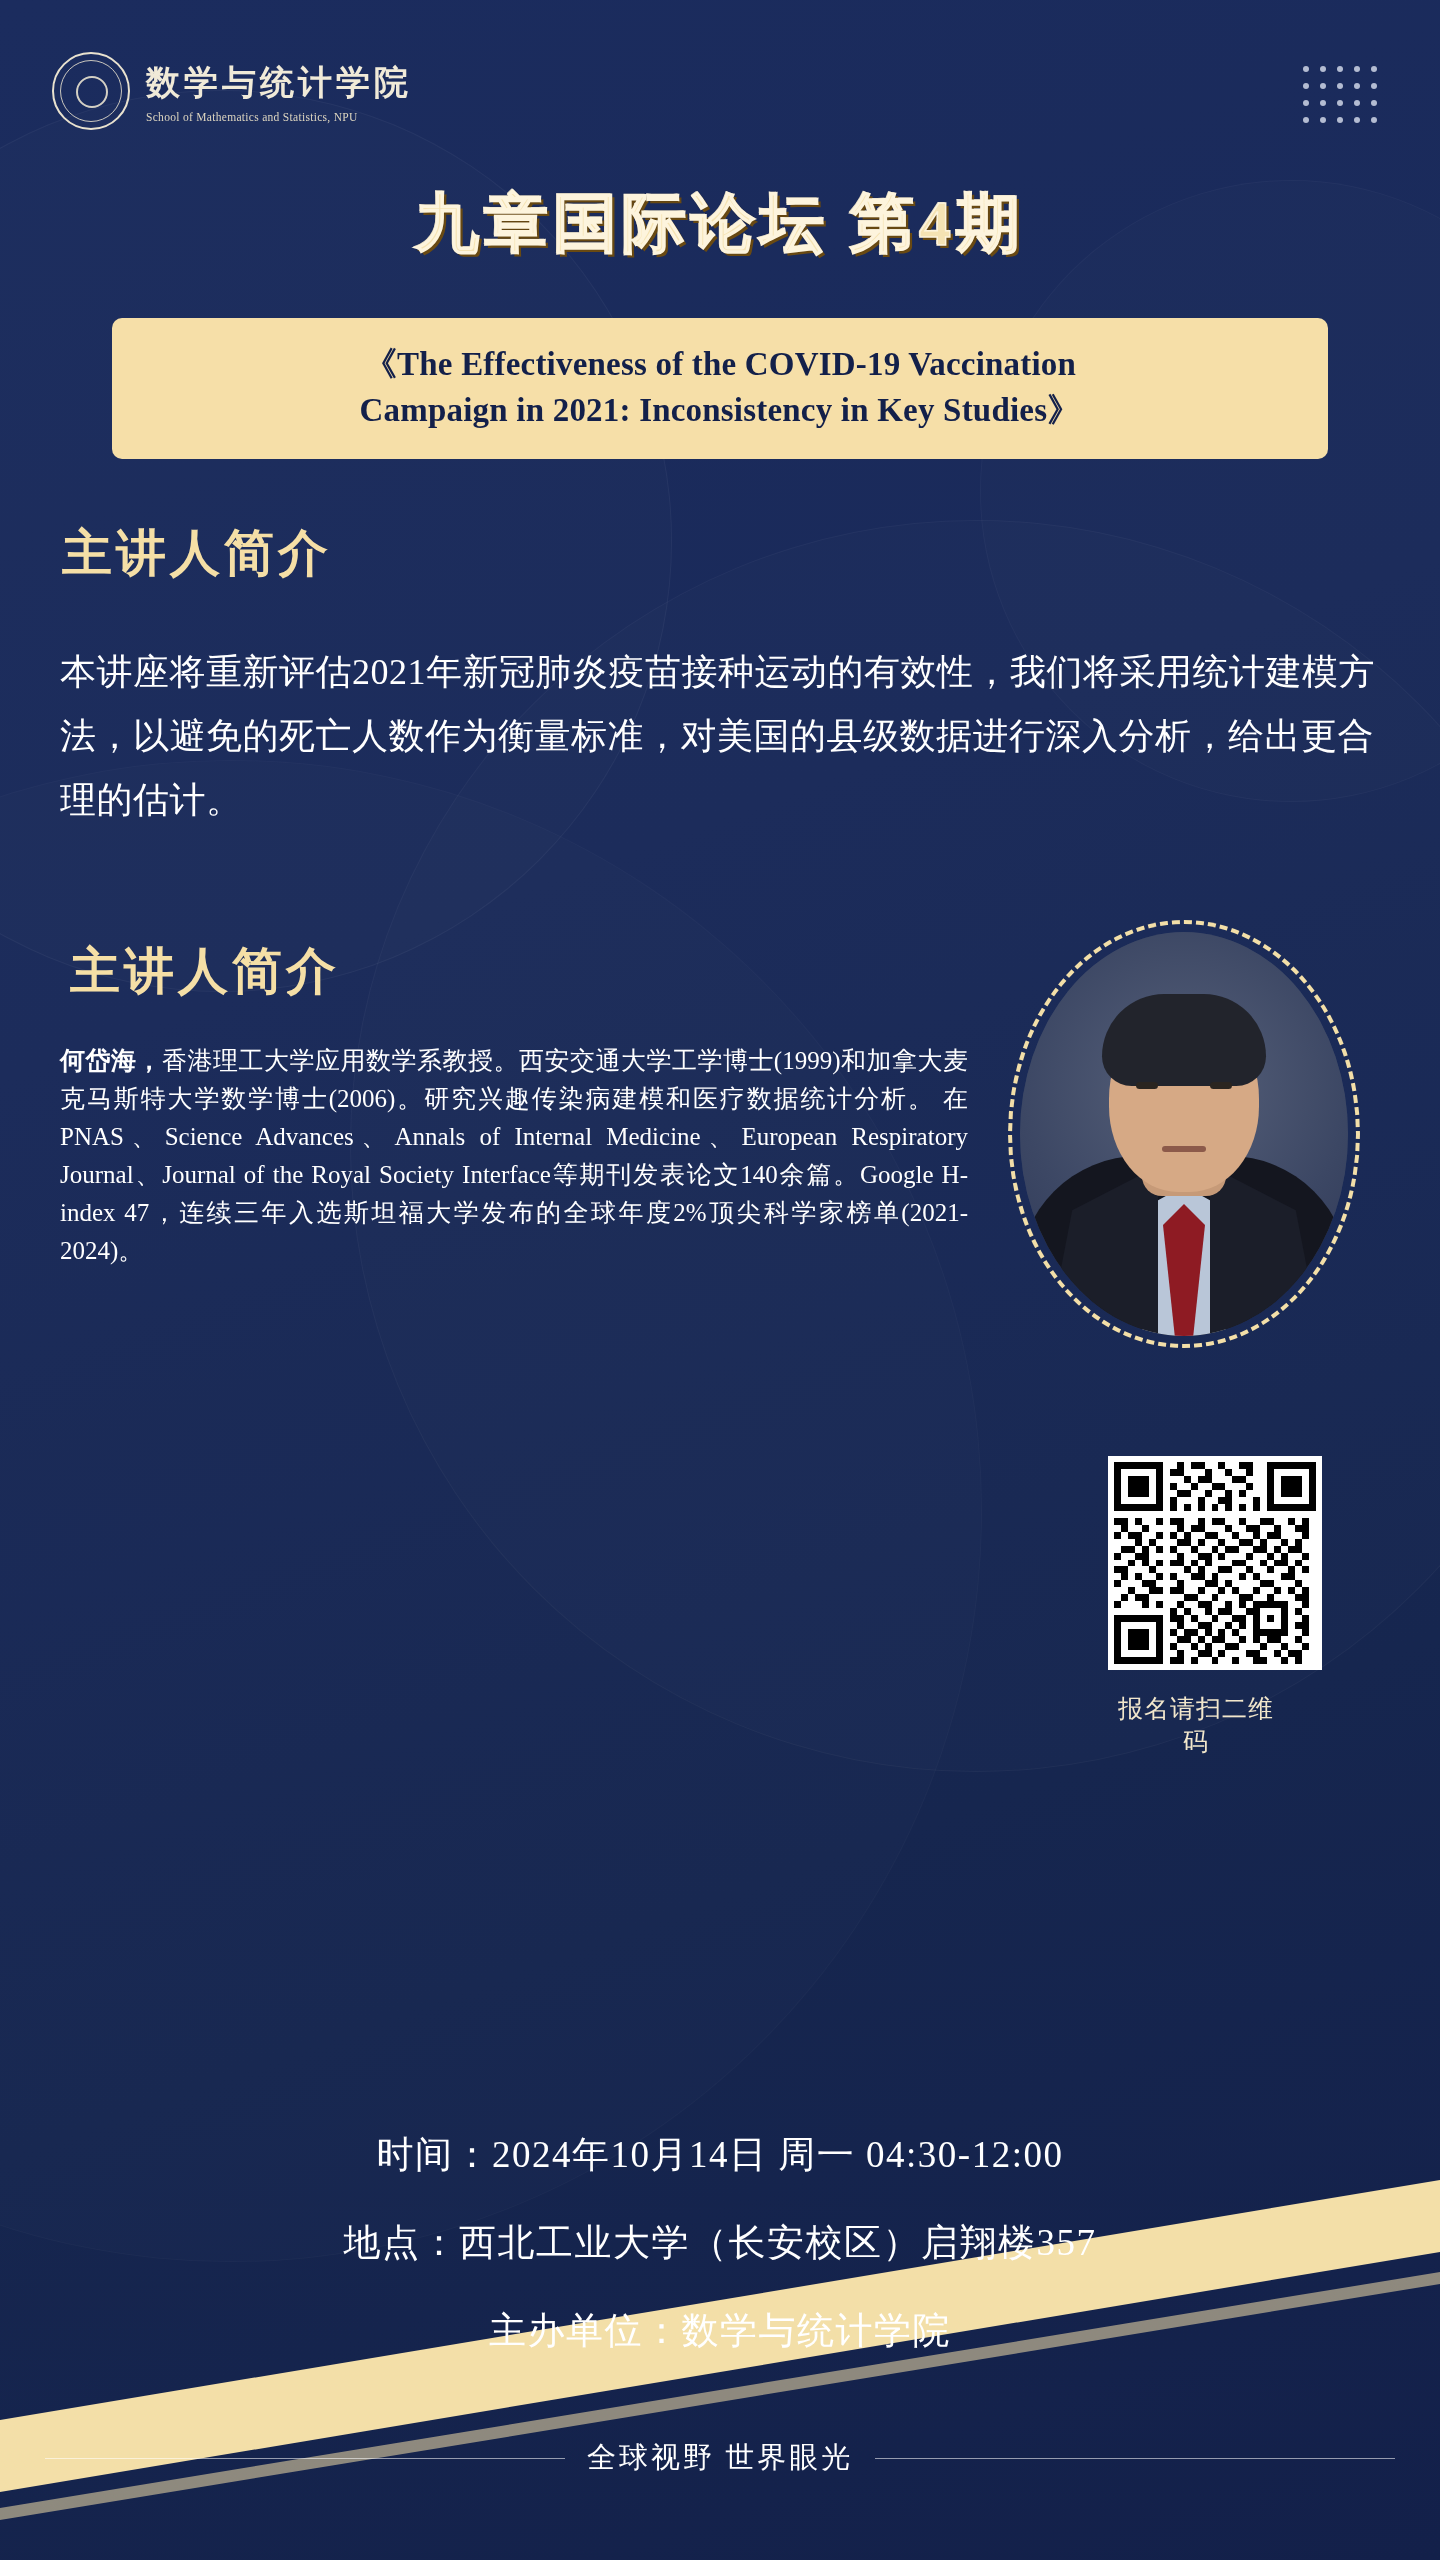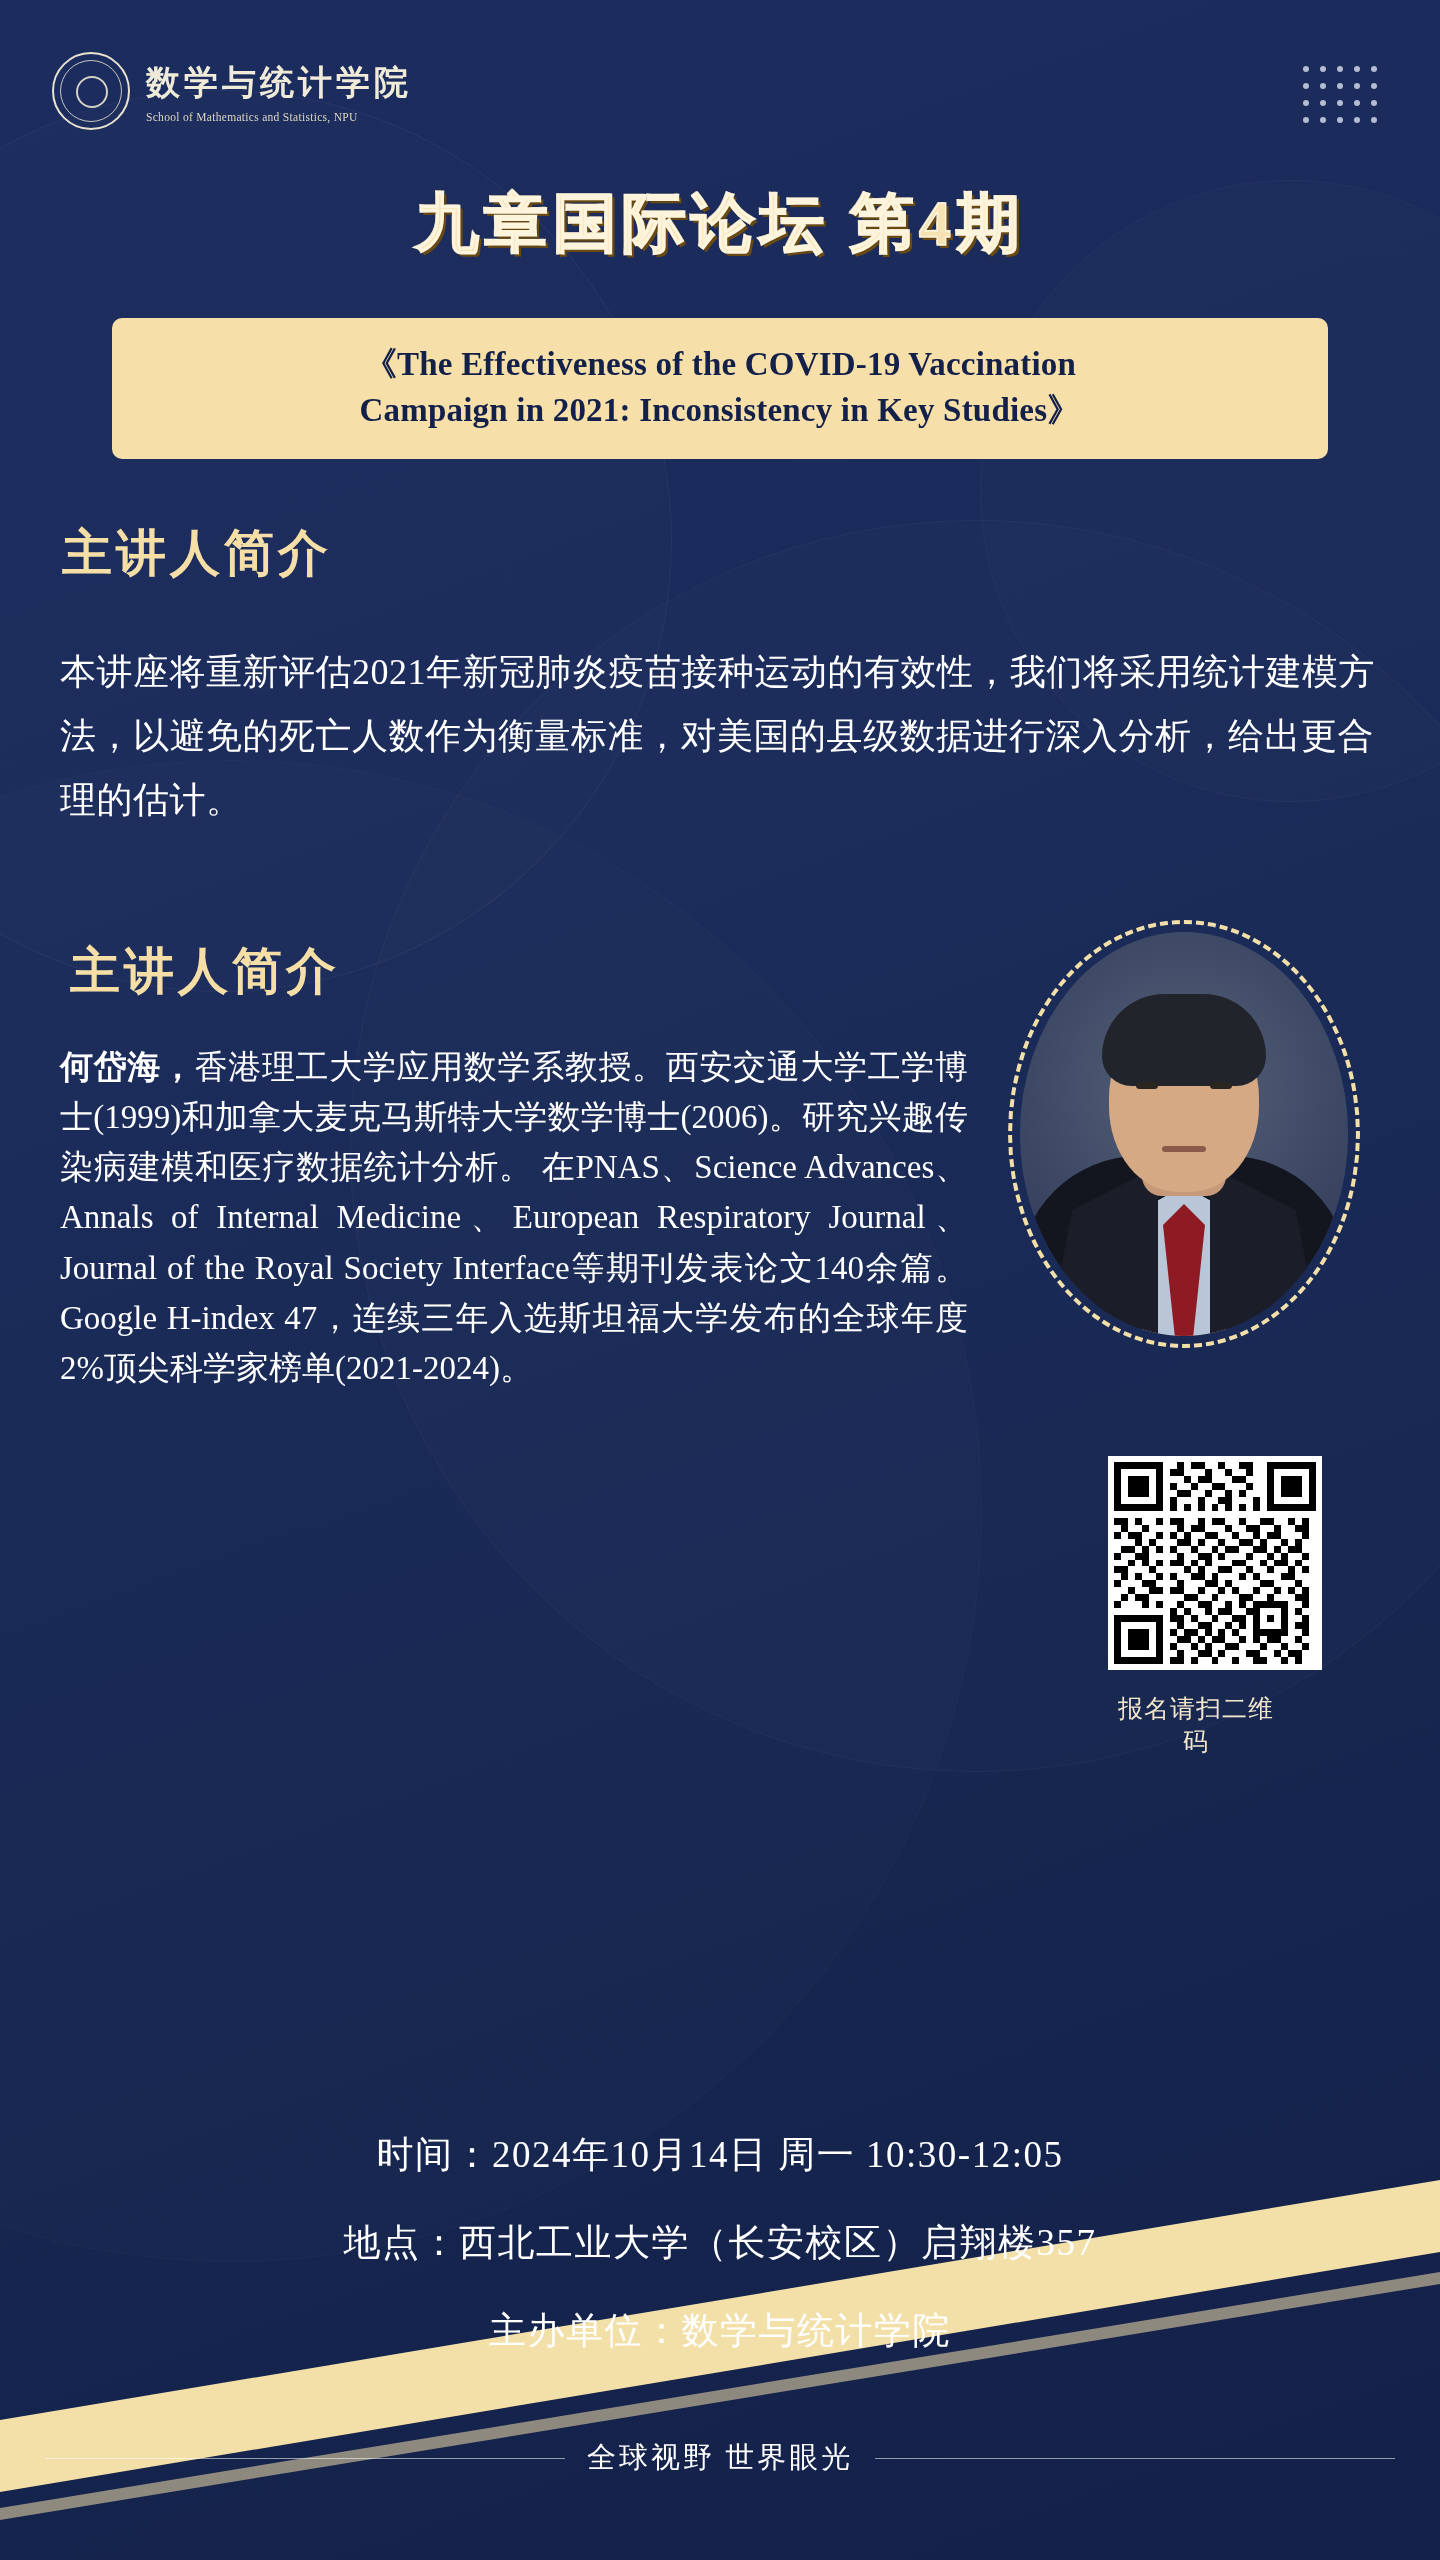--- a/index.html
+++ b/index.html
@@ -186,21 +186,21 @@
     letter-spacing: 0.5px;
   }
 
   
   .bio {
     position: absolute;
     left: 60px;
     top: 1042px;
     width: 908px;
     font-family: "Liberation Serif", serif;
-    font-size: 33px;
+    font-size: 25px;
     line-height: 1.52;
     color: #ffffff;
     text-align: justify;
     text-justify: inter-ideograph;
   }
   .bio .name {
     font-weight: bold;
   }
 
   
@@ -696,21 +696,21 @@
     </div>
     <div class="qr-caption">报名请扫二维码</div>
   </div>
 
   <svg class="ribbon" viewBox="0 0 1440 700" preserveAspectRatio="none">
     <path d="M0 560 L1440 320 L1440 392 L0 632 Z" fill="#f3dfa8"></path>
     <path d="M0 648 L1440 412 L1440 424 L0 660 Z" fill="#f3dfa8" opacity="0.55"></path>
   </svg>
 
   <div class="footer-info">
-    <div>时间：2024年10月14日 周一 10:30-12:05</div>
+    <div>时间：2024年10月14日 周一 04:30-12:00</div>
     <div>地点：西北工业大学（长安校区）启翔楼357</div>
     <div>主办单位：数学与统计学院</div>
   </div>
 
   <div class="slogan-row">
     <div class="rule"></div>
     <div class="slogan-text">全球视野 世界眼光</div>
     <div class="rule"></div>
   </div>
 

